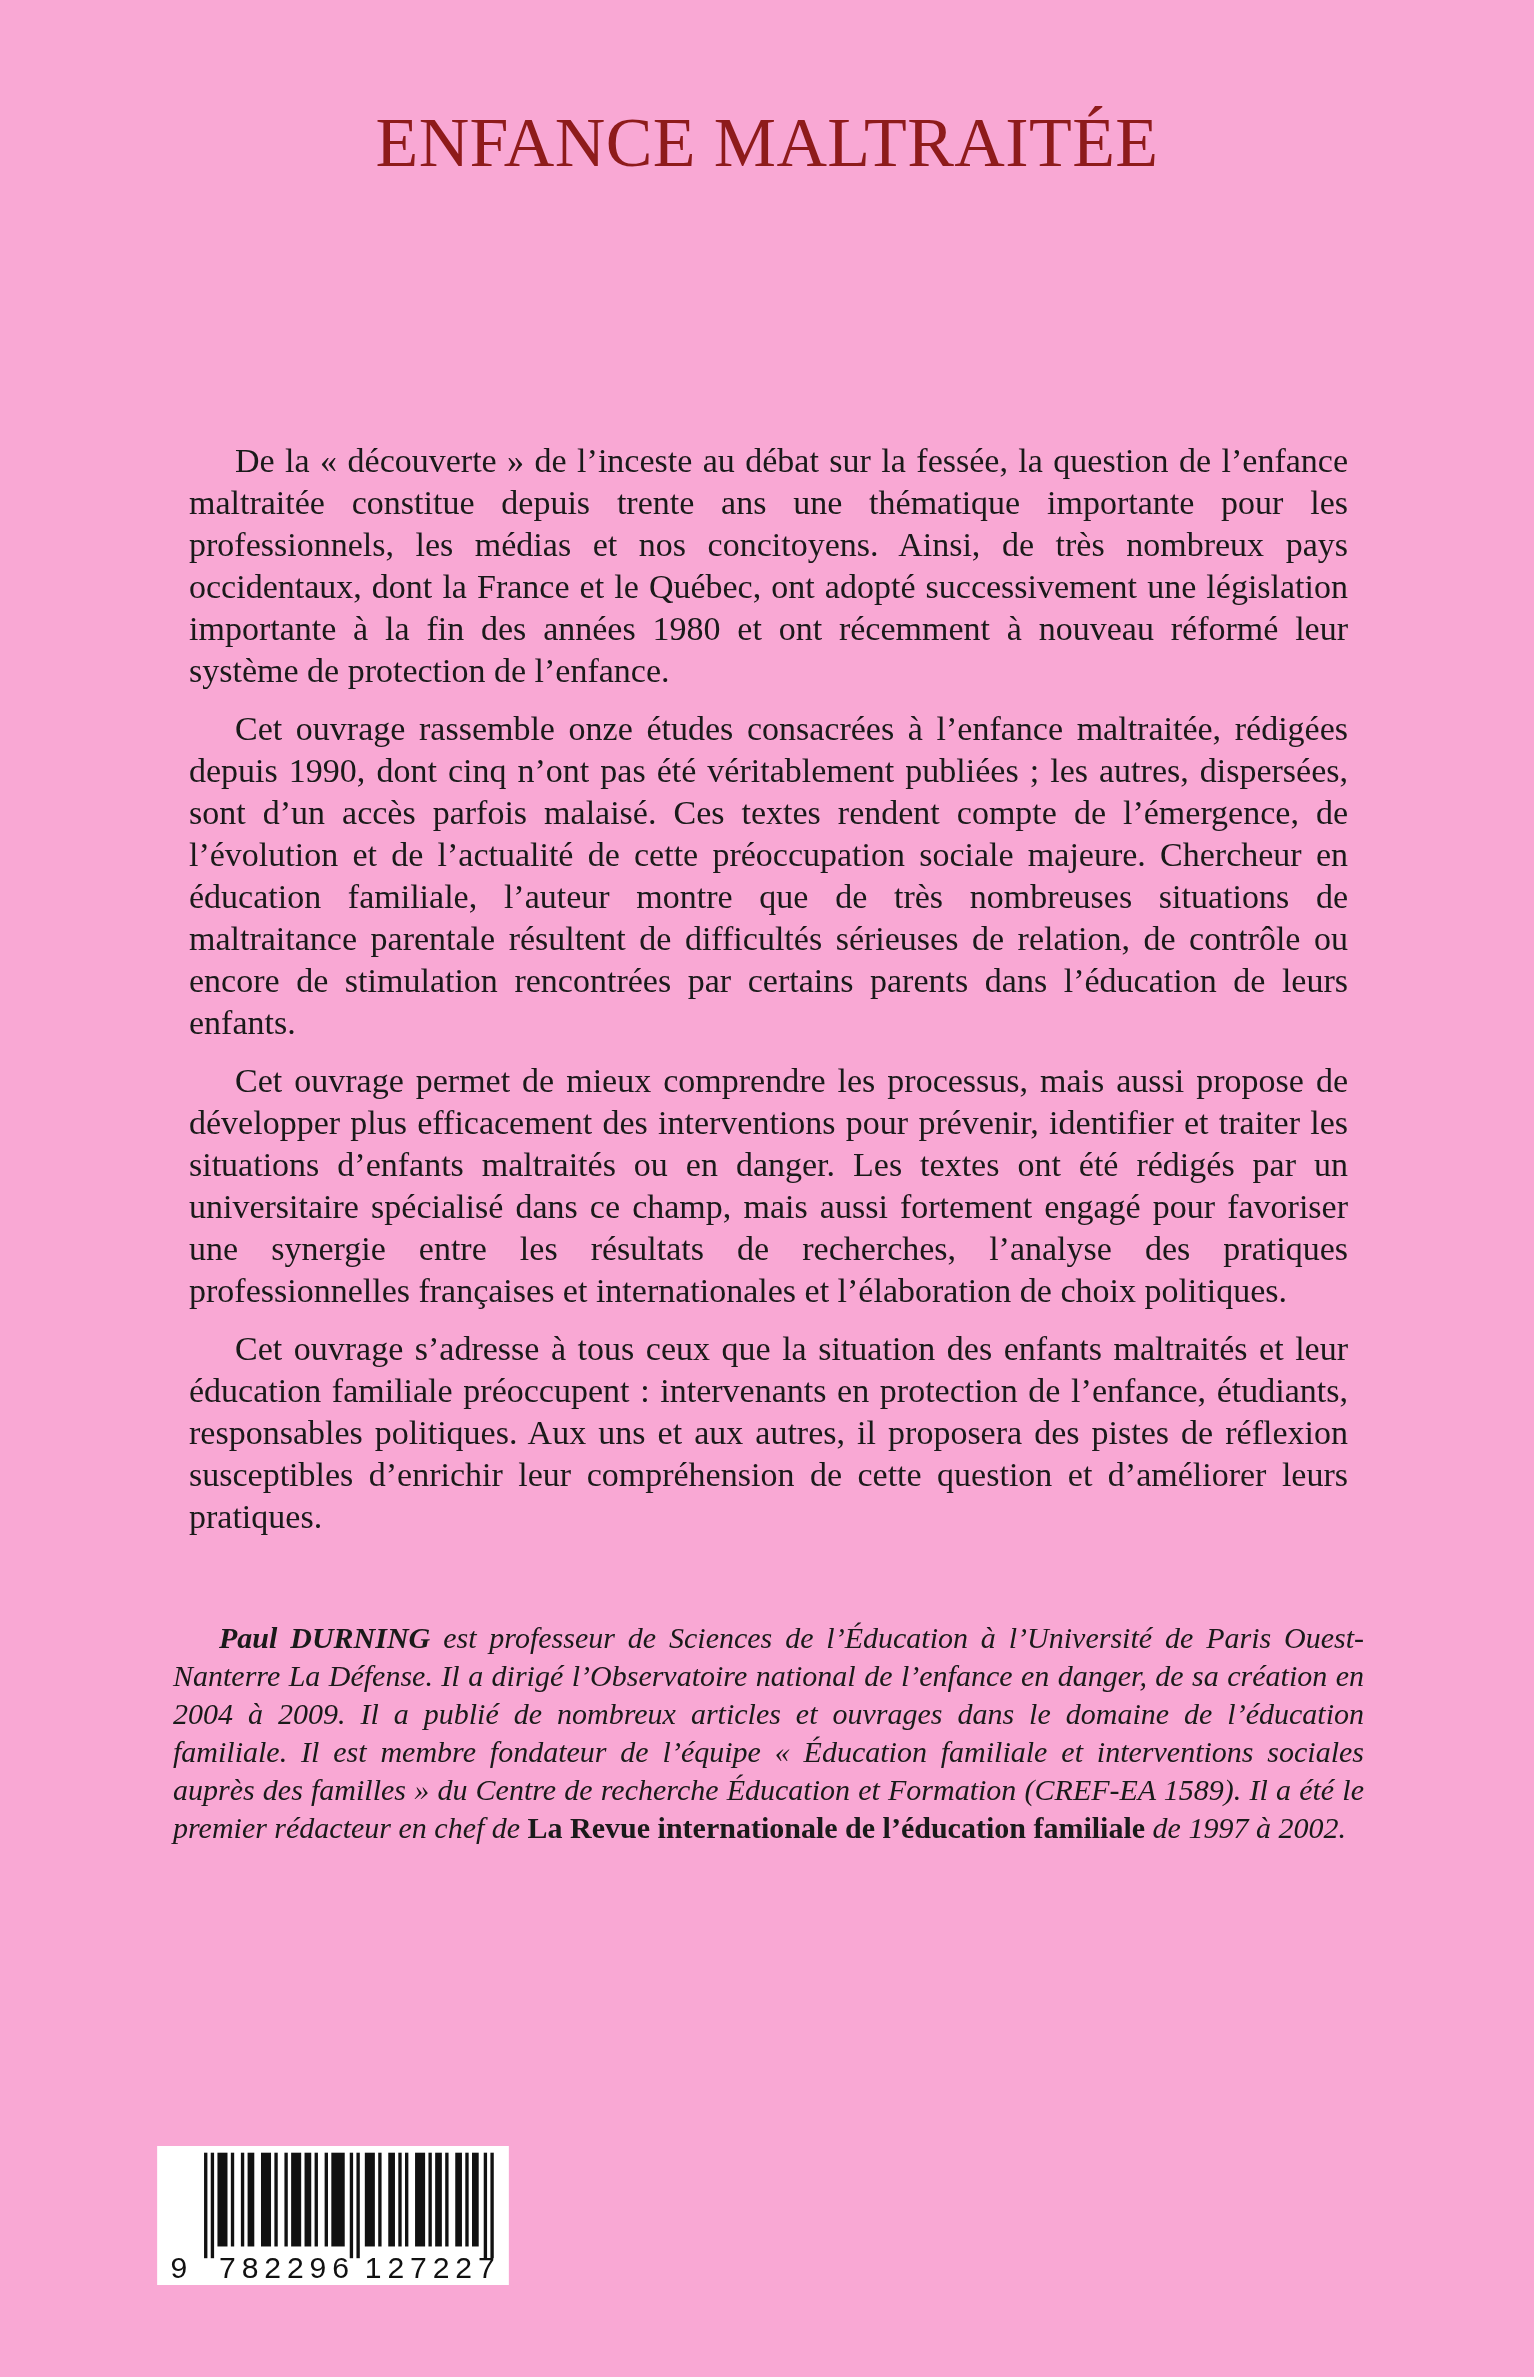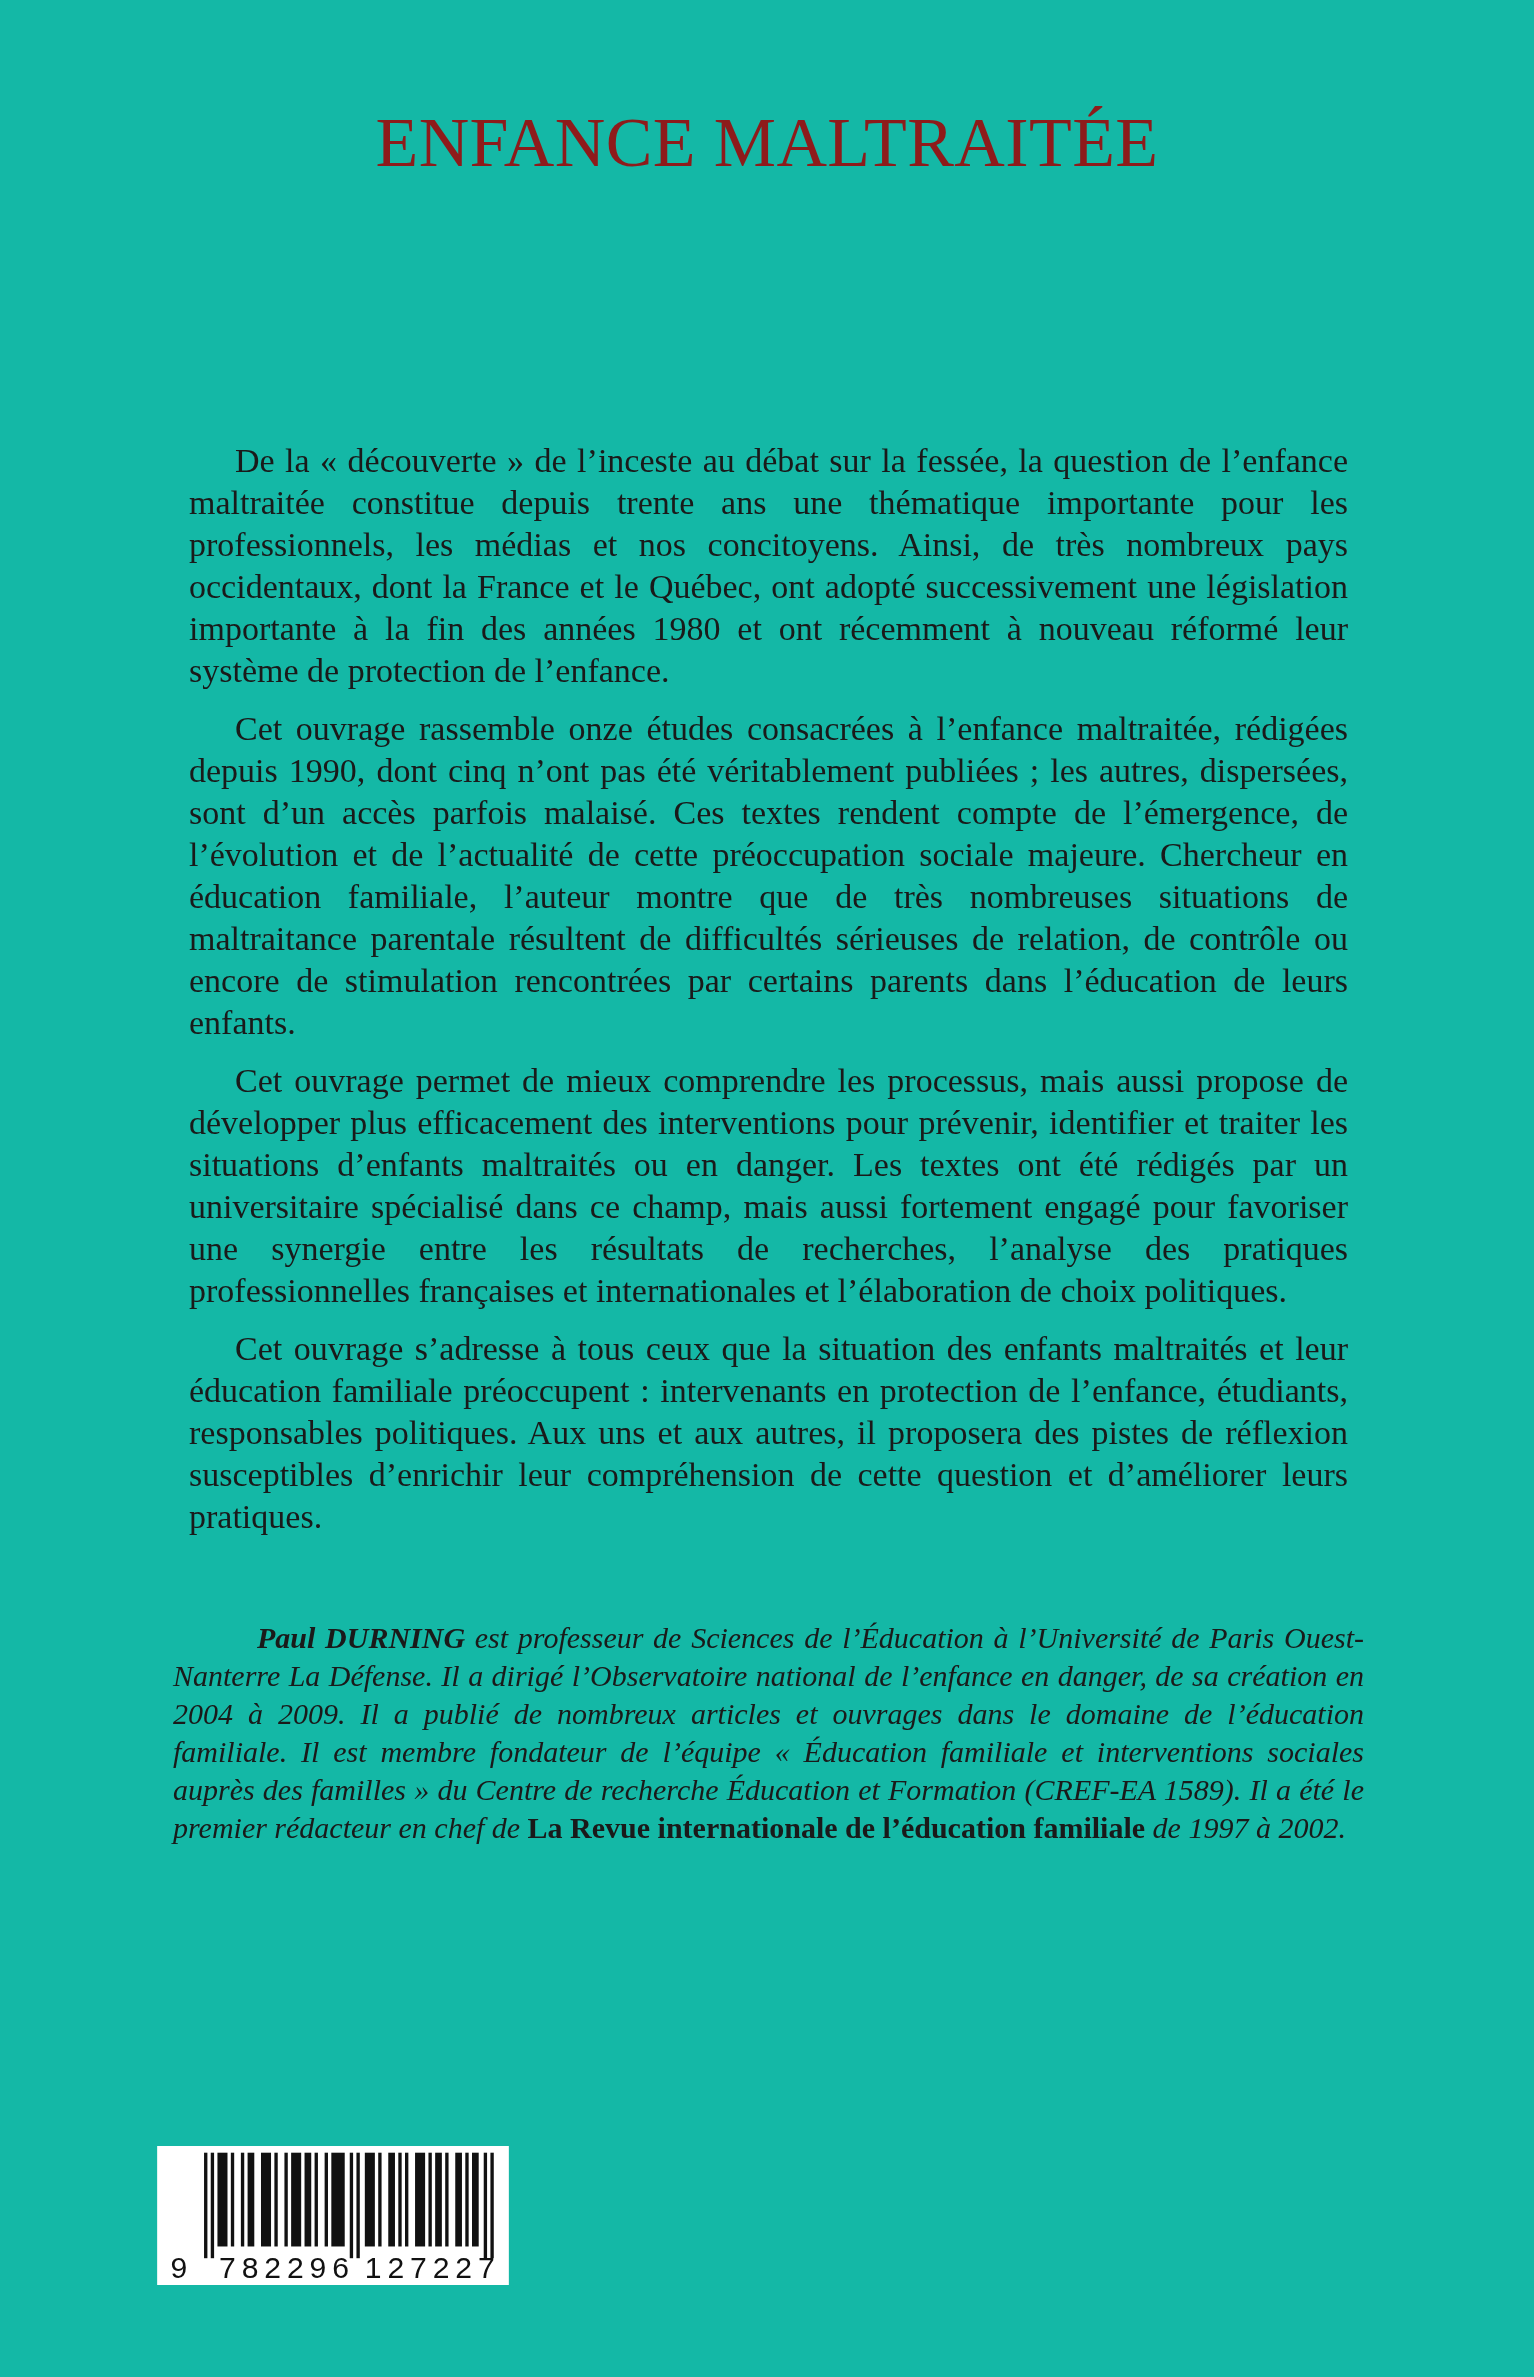--- a/index.html
+++ b/index.html
@@ -8,21 +8,21 @@
     background: #ffffff;
   }
   body {
     font-family: "Liberation Serif", "DejaVu Serif", serif;
     color: #1a1a1a;
   }
   .page {
     position: relative;
     width: 1534px;
     height: 2377px;
-    background: #14b8a6;
+    background: #f9a8d4;
     box-sizing: border-box;
     overflow: hidden;
   }
 
   
   .title-block {
     position: absolute;
     left: 0;
     top: 99px;
     width: 1534px;
@@ -68,21 +68,20 @@
     font-size: 30px;
     line-height: 38px;
     text-align: justify;
     text-indent: 46px;
     font-style: italic;
     font-family: "Liberation Serif", "DejaVu Serif", serif;
   }
   .bio .name {
     font-weight: bold;
     font-style: italic;
-    margin-left: 38px;
   }
   .bio .roman {
     font-style: normal;
     font-weight: bold;
   }
 
   
   .barcode-block {
     position: absolute;
     left: 157px;

